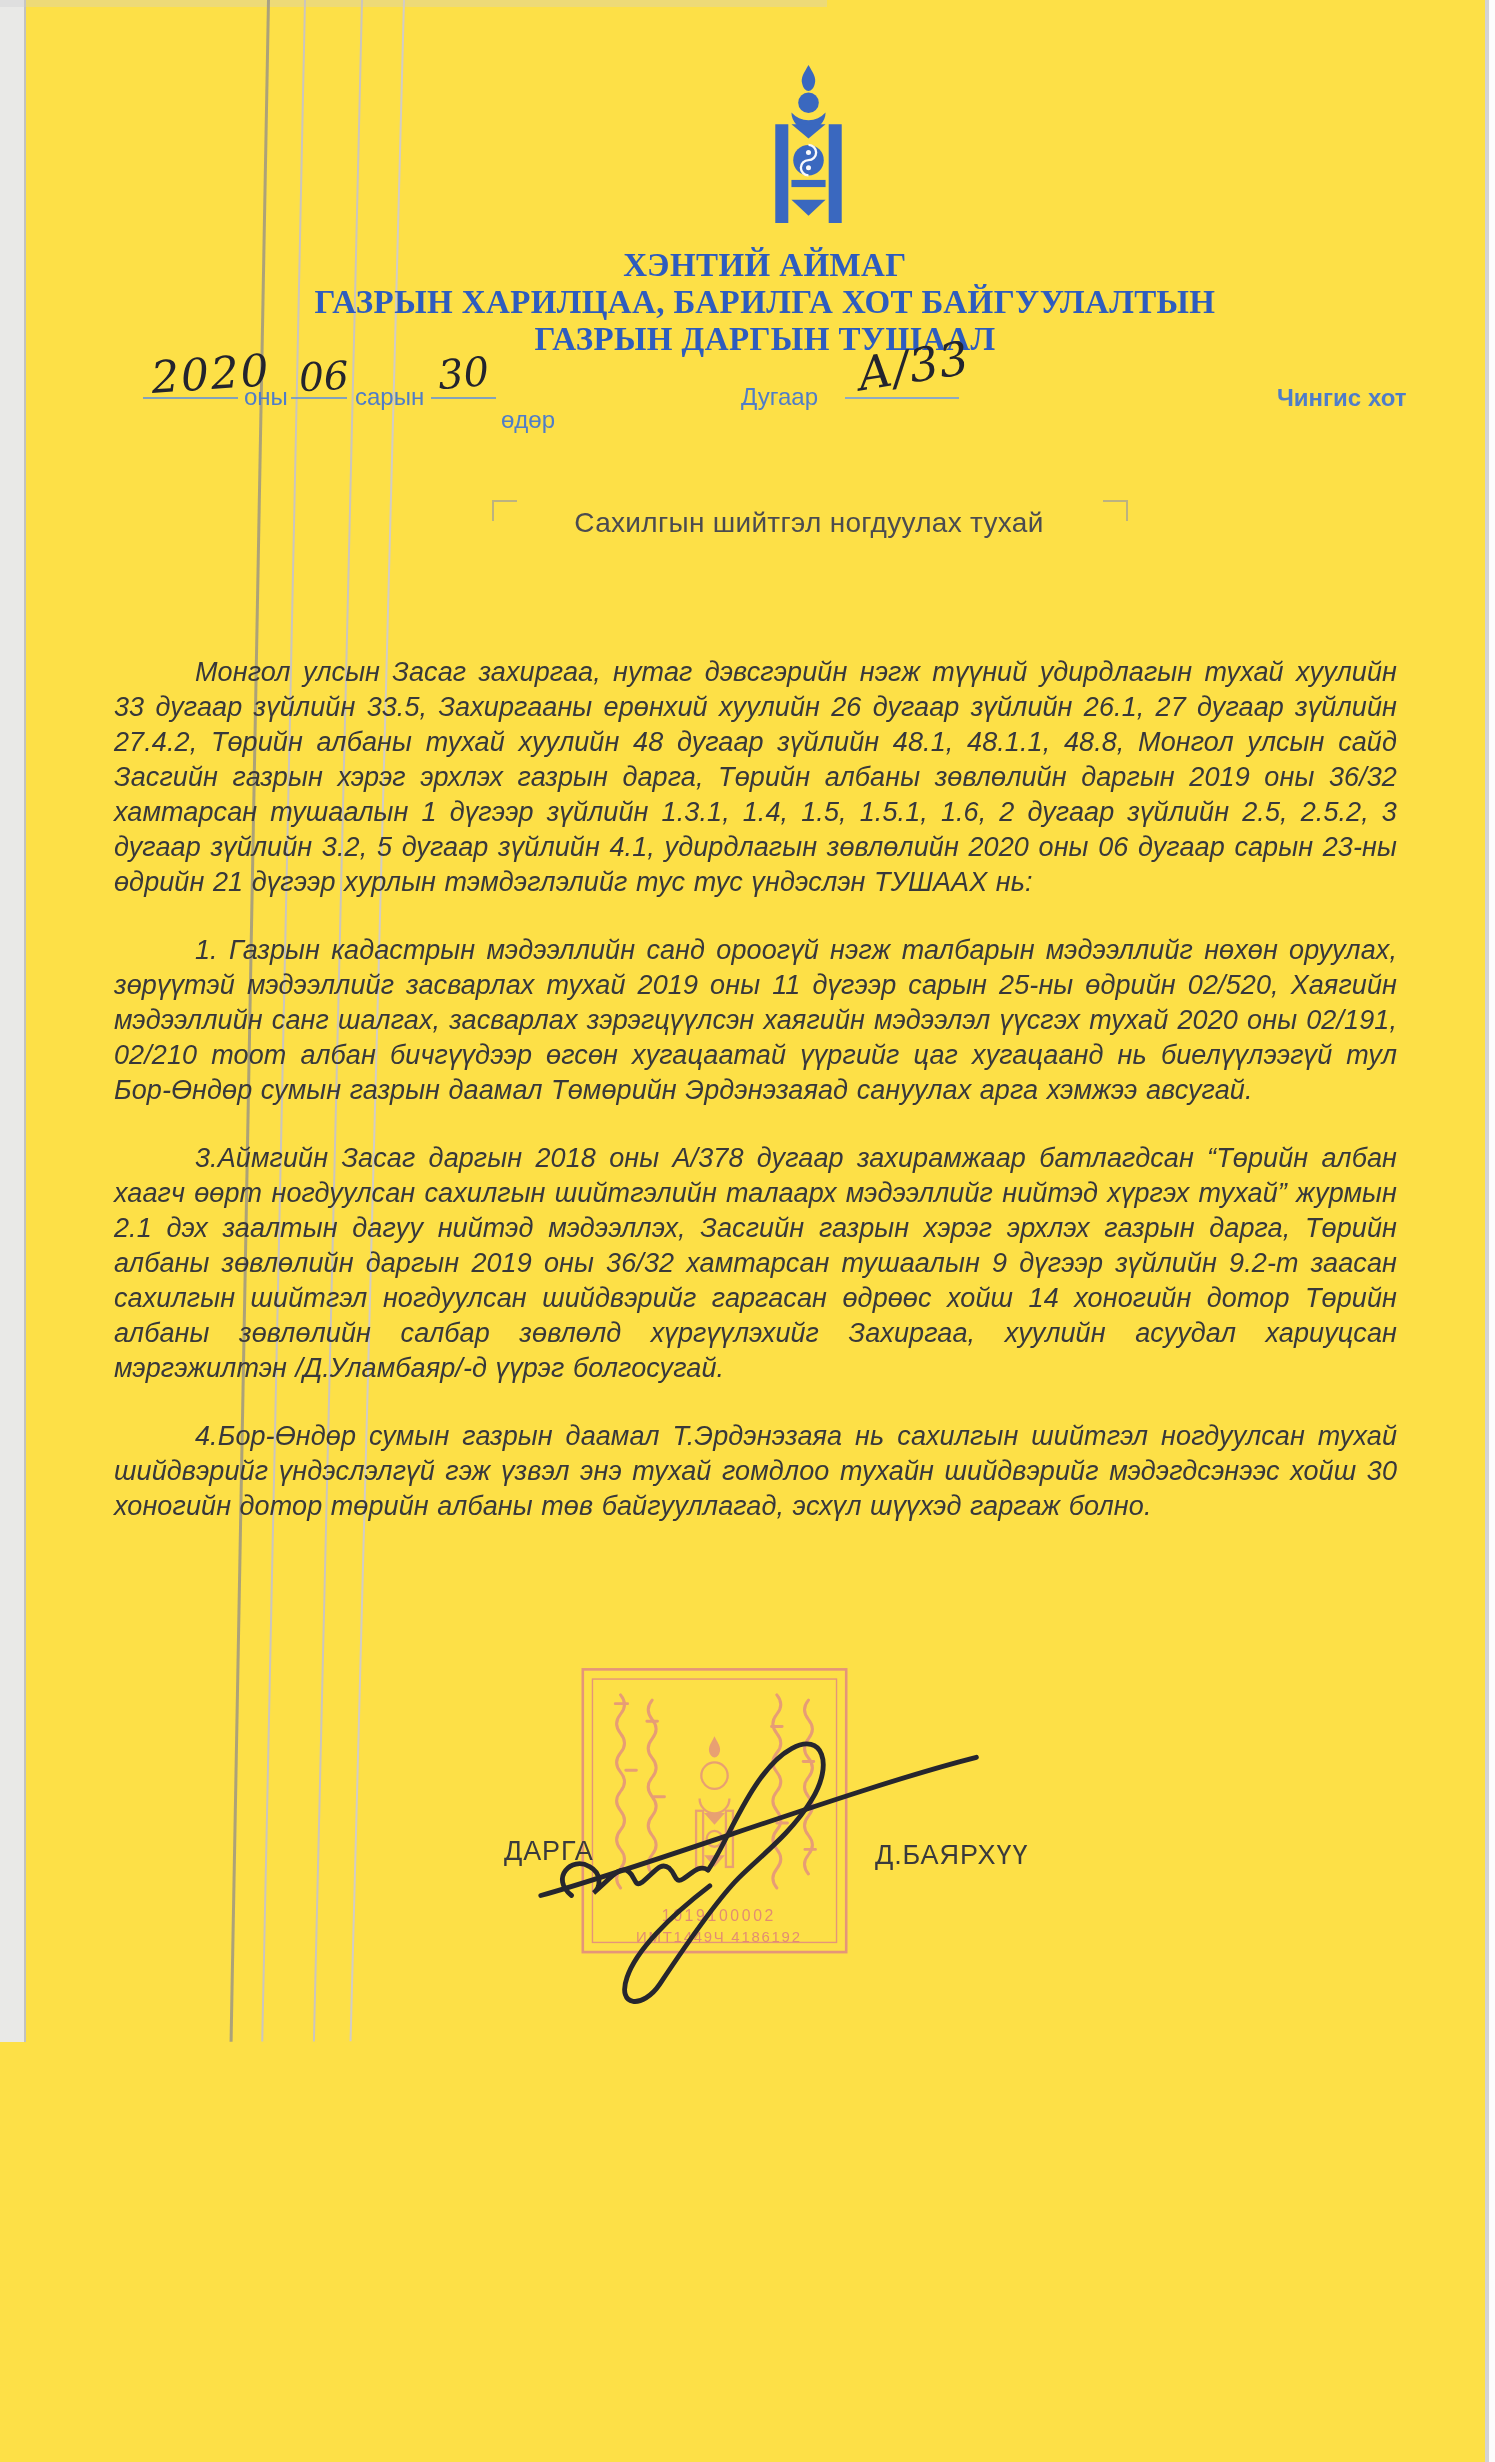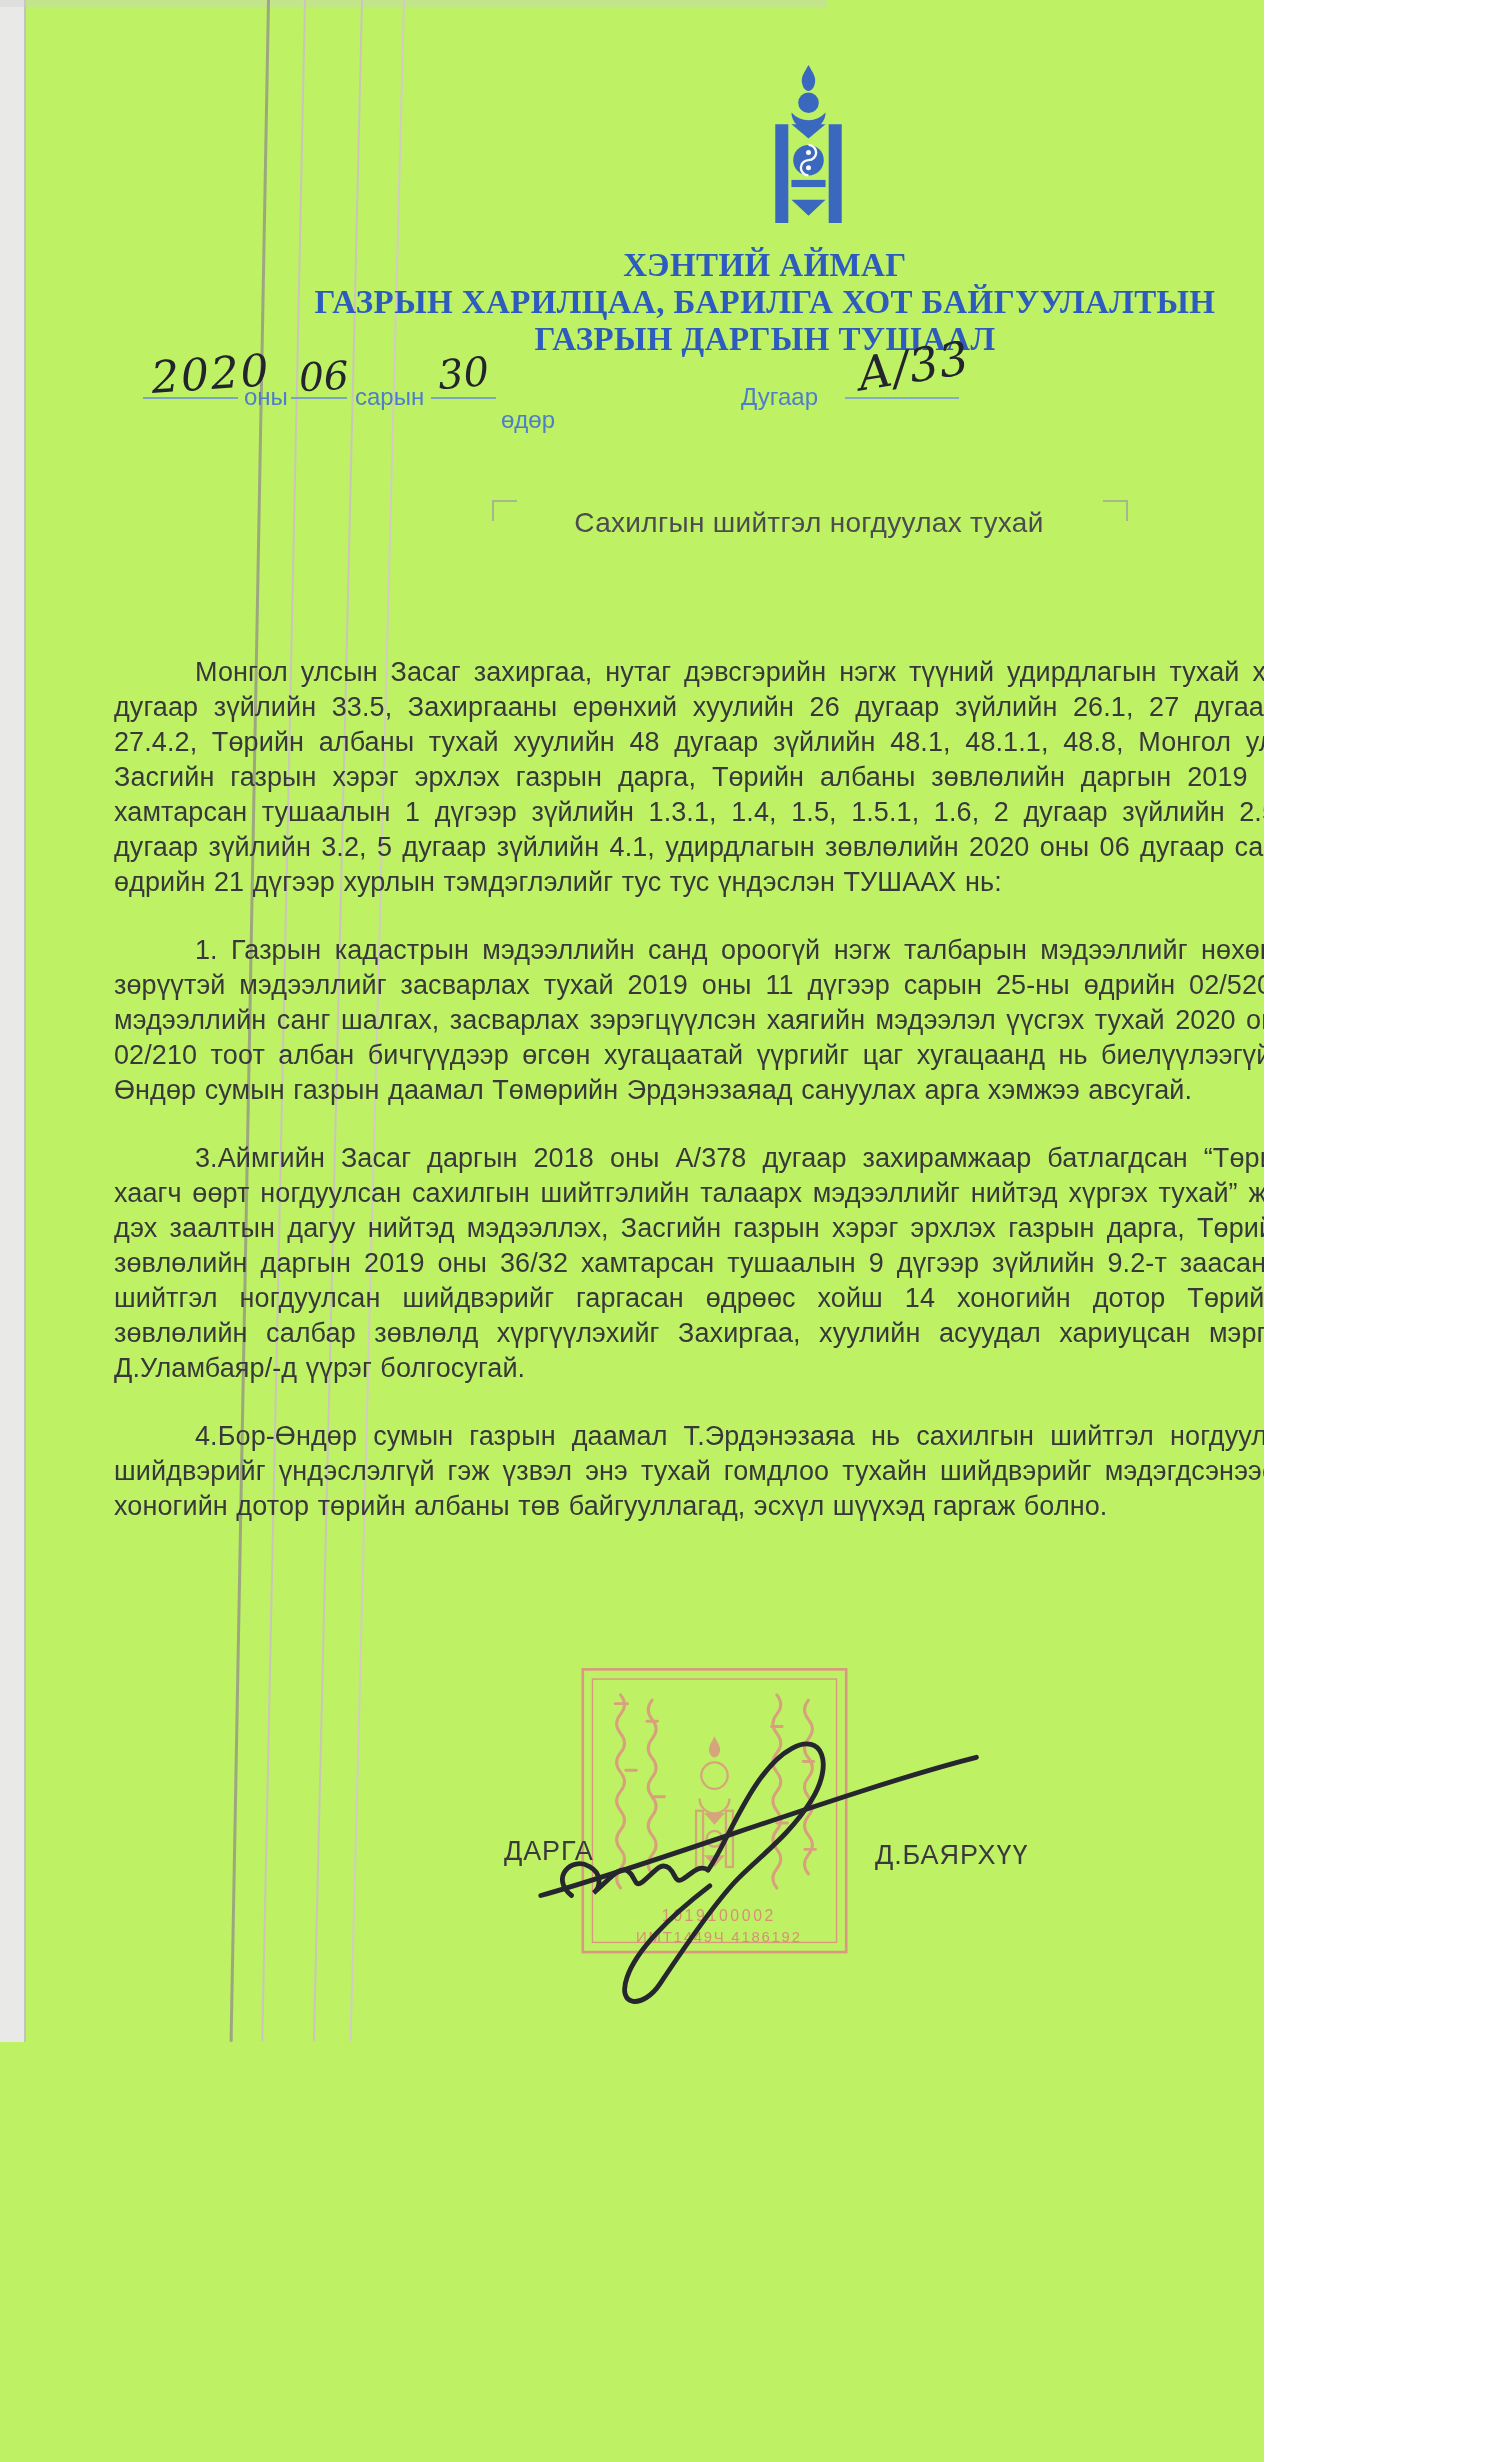--- a/index.html
+++ b/index.html
@@ -1,18 +1,18 @@
 <!DOCTYPE html>
 <html style="font-size:14px"><head>
 <meta charset="utf-8">
 <style>
   html,body{margin:0;padding:0;background:#ffffff;}
   .scan{
-    position:relative;width:1264px;height:2462px;overflow:hidden;
-    background:#bef264;
+    position:relative;width:1495px;height:2462px;overflow:hidden;
+    background:#fde047;
     font-family:"Liberation Sans",sans-serif;
   }
   
   .left-strip{position:absolute;left:0;top:0;width:24px;height:2042px;background:#e9e9e7;}
   .left-strip-edge{position:absolute;left:24px;top:0;width:1.8px;height:2042px;background:#c2c2bf;}
   .right-edge{position:absolute;left:1485px;top:0;width:3.5px;height:2462px;background:#d3d3d6;}
   .right-white{position:absolute;left:1489px;top:0;width:6.2px;height:2462px;background:#fcfcfd;}
   .top-band{position:absolute;left:0;top:0;width:827px;height:7px;background:rgba(205,205,208,.35);}
   .scanline{position:absolute;top:0;height:2042px;transform-origin:top center;}
   .sl1{left:267px;width:2.6px;background:#908e8a;opacity:.75;transform:rotate(1.05deg);}
@@ -48,21 +48,21 @@
   }
   .crop-mark{position:absolute;top:500px;width:23px;height:19.3px;opacity:.65;}
   .crop-left{left:492px;border-left:2.6px solid #9a9aa0;border-top:2.6px solid #9a9aa0;}
   .crop-right{left:1103px;border-right:2.6px solid #9a9aa0;border-top:2.6px solid #9a9aa0;}
   
   .body-text{
     position:absolute;left:114px;top:655px;width:1291px;
     font-size:27px;line-height:35px;color:#38383a;
     text-align:justify;letter-spacing:0.1px;word-spacing:0.9px;
   }
-  .body-text p{margin:0 8px 33px 0;text-indent:81px;}
+  .body-text p{margin:0 8px 33px 0;text-indent:81px;font-style:italic;}
   
   .sig-role{position:absolute;left:504px;top:1836px;font-size:27px;color:#3a3a3c;letter-spacing:0.9px;}
   .sig-name{position:absolute;left:875px;top:1840px;font-size:27px;color:#3a3a3c;letter-spacing:0.9px;}
   .sig-svg{position:absolute;left:488px;top:1715px;}
   .stamp-svg{position:absolute;left:580px;top:1665px;opacity:.82;}
 </style>
 </head>
 <body>
 
 <div class="scan">

